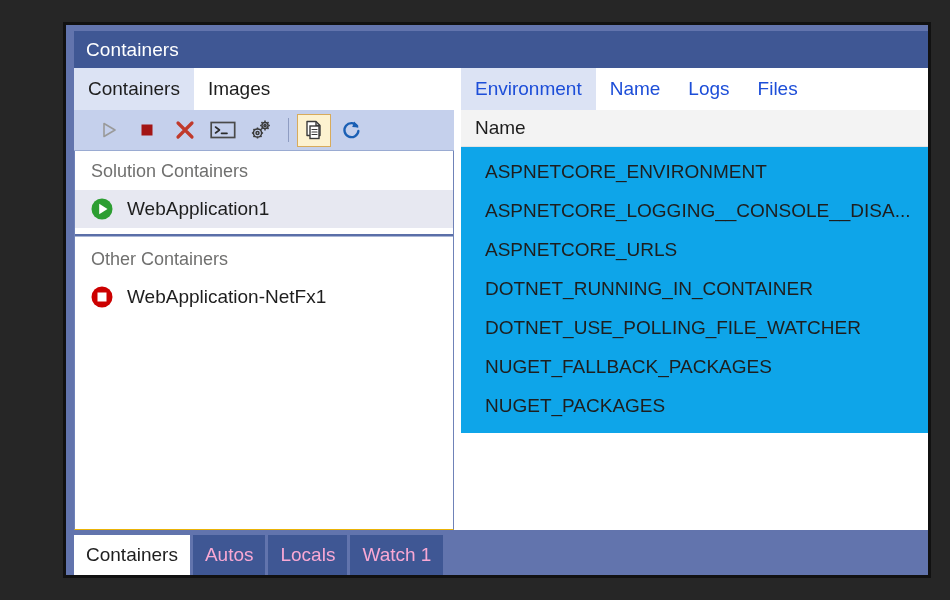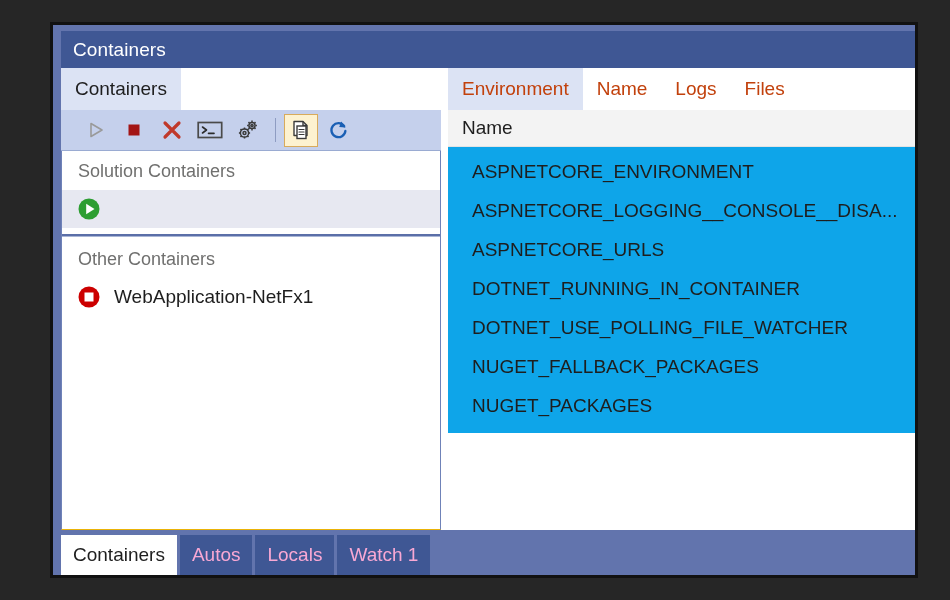--- a/index.html
+++ b/index.html
@@ -15,21 +15,21 @@
   #root {
     position: relative;
     width: 950px;
     height: 600px;
     background: #262626;
   }
 
   
   .vs-window {
     position: absolute;
-    left: 50px;
+    left: 63px;
     top: 22px;
     width: 868px;
     height: 556px;
     background: #5a6ea8;
     border: 3px solid #111111;
     box-sizing: border-box;
     overflow: hidden;
   }
 
   .window-inner {
@@ -206,21 +206,21 @@
   .right-tabstrip {
     position: absolute;
     left: 0; top: 0; right: 0;
     height: 42px;
     background: #ffffff;
     display: flex;
     align-items: stretch;
   }
   .right-tabstrip .tab {
     font-size: 19px;
-    color: #c2410c;
+    color: #1d4ed8;
     padding: 0 14px;
     display: flex;
     align-items: center;
     background: transparent;
     white-space: nowrap;
     cursor: default;
   }
   .right-tabstrip .tab.active {
     background: #dce3f4;
   }
@@ -311,20 +311,23 @@
         <span>Containers</span>
       </div>
 
       <div class="body-area">
 
         <div class="left-pane">
 
           <div class="tabstrip">
             <div class="tab active">
               <span>Containers</span>
+            </div>
+            <div class="tab">
+              <span>Images</span>
             </div>
           </div>
 
           <div class="toolbar">
 
             <div class="tb-btn">
               <span>
                 <svg width="18" height="18" viewBox="0 0 18 18">
                   <polygon points="4,2.5 15,9 4,15.5" fill="none" stroke="#9a9a9a" stroke-width="1.6" stroke-linejoin="round"></polygon>
                 </svg>
@@ -399,20 +402,21 @@
 
             <div class="group-header">Solution Containers</div>
 
             <div class="list-row selected">
               <span class="row-icon">
                 <svg width="24" height="24" viewBox="0 0 24 24">
                   <circle cx="12" cy="12" r="10.5" fill="#2d9e32"></circle>
                   <polygon points="9.2,6.8 17.5,12 9.2,17.2" fill="#ffffff"></polygon>
                 </svg>
               </span>
+              <span>WebApplication1</span>
             </div>
 
             <div class="group-divider"></div>
 
             <div class="group-header">Other Containers</div>
 
             <div class="list-row">
               <span class="row-icon">
                 <svg width="24" height="24" viewBox="0 0 24 24">
                   <circle cx="12" cy="12" r="10.5" fill="#cc0000"></circle>

